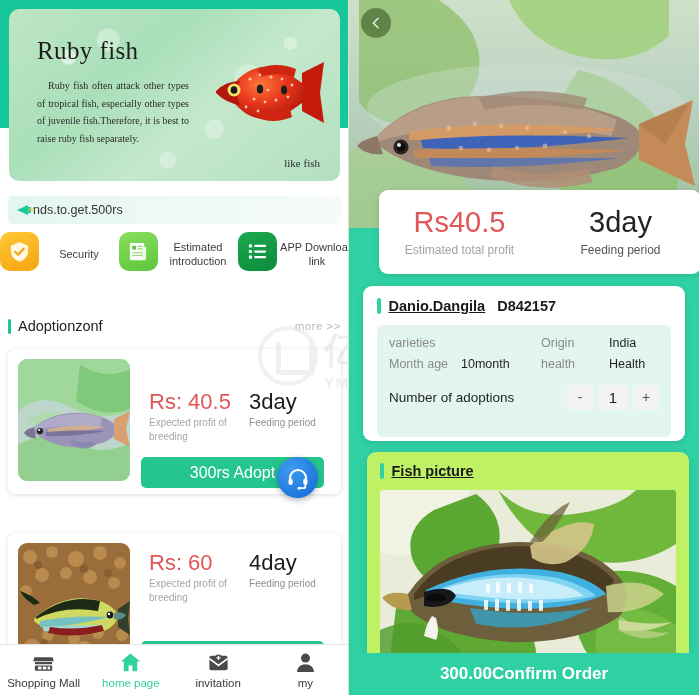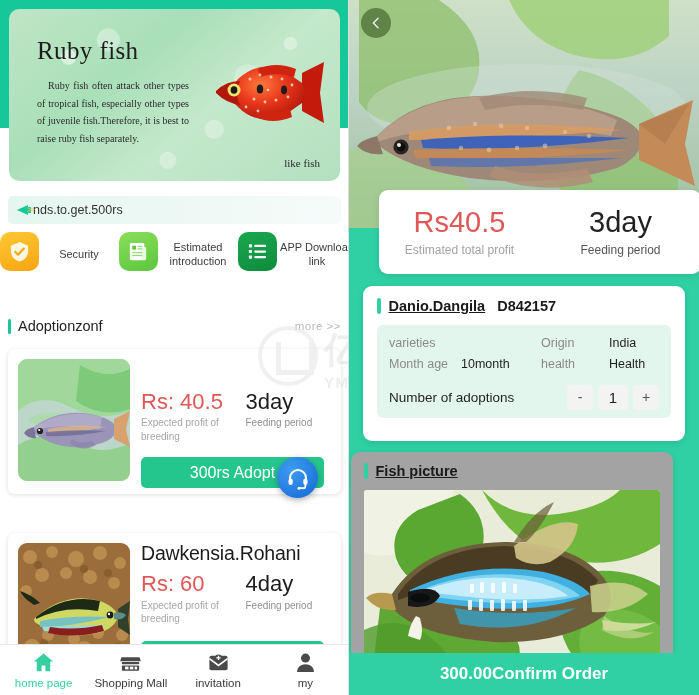--- a/index.html
+++ b/index.html
@@ -152,21 +152,21 @@
     overflow: hidden;
   }
   .card-right { position: relative; flex: 1; min-width: 0; }
   .card-name {
     font-size: 19.5px; color: #1c1c1c; white-space: nowrap;
     line-height: 1.1; letter-spacing: -.2px;
   }
   .card-name.blurred { filter: blur(2.1px); font-size: 11px; color:#5a5a5a; }
   .card-sub-blur { filter: blur(2.3px); font-size: 9px; color: #9bb5c9; margin-top: 4px; }
   .card-stats { display: flex; margin-top: 5px; }
-  .stat-a { width: 110px; }
+  .stat-a { width: 110px; margin-left: 8px; }
   .stat-b { width: 90px; }
   .price { font-size: 22px; color: #e05757; line-height: 1.05; }
   .days { font-size: 22px; color: #1c1c1c; line-height: 1.05; }
   .stat-cap { font-size: 10px; color: #a6a6a6; line-height: 1.35; margin-top: 3px; }
   .stat-cap.dark { color: #8f8f8f; }
   .adopt-btn {
     position: absolute; left: 0; bottom: -4px; width: 183px; height: 31px;
     background: #25c68d; border-radius: 5px;
     color: #fff; font-size: 16px;
     display: flex; align-items: center; justify-content: center;
@@ -227,21 +227,21 @@
     width: 322px; height: 155px;
     background: #fff; border-radius: 9px; padding: 12px 14px;
     box-shadow: 0 2px 7px rgba(0,0,0,.1);
   }
   .ic-head { display: flex; align-items: center; }
   .ic-bar { width: 3.5px; height: 16px; background: #2fd0a4; border-radius: 2px; }
   .ic-title { margin-left: 8px; font-size: 14.5px; color: #1a1a1a; font-weight: bold; text-decoration: underline; }
   .ic-id { margin-left: 12px; font-size: 14.5px; color: #1a1a1a; font-weight: bold; }
   .attr-box {
     margin-top: 11px; background: #e3f6ee; border-radius: 6px;
-    padding: 8px 12px 8px;
+    padding: 8px 12px 27px;
   }
   .attr-row { display: flex; align-items: center; font-size: 12.5px; line-height: 1.7; }
   .at-k { width: 72px; color: #8a8a8a; }
   .at-v { width: 80px; color: #1f1f1f; }
   .at-k2 { width: 68px; color: #8a8a8a; }
   .at-v2 { color: #1f1f1f; }
   .adopt-row {
     margin-top: 9px; display: flex; align-items: center;
     font-size: 13.5px; color: #1f1f1f;
   }
@@ -251,23 +251,23 @@
     display: flex; align-items: center; justify-content: center;
     font-size: 14px; color: #555;
   }
   .st-val {
     width: 30px; height: 25px; background: #f3f3f3; border-radius: 4px;
     display: flex; align-items: center; justify-content: center;
     font-size: 15px; color: #222;
   }
 
   .pic-card {
-    position: absolute; left: 2px; top: 452px;
+    position: absolute; left: 18px; top: 452px;
     width: 322px; height: 224px;
-    background: #a3a3a3; border-radius: 9px; padding: 11px 13px 0;
+    background: #bef264; border-radius: 9px; padding: 11px 13px 0;
     box-shadow: 0 2px 7px rgba(0,0,0,.1);
     overflow: hidden;
   }
   .pic-img {
     margin-top: 11px; width: 296px; height: 168px; border-radius: 3px;
     overflow: hidden;
   }
   .confirm-bar {
     position: absolute; left: 0; bottom: 0; width: 350px; height: 42px;
     background: #2fd0a4;
@@ -467,21 +467,20 @@
           <path d="M24 84 Q54 82 90 82 Q54 92 26 88 Z" fill="#9fd8d8"></path>
           <path d="M30 90 Q58 96 86 88 L84 82 Q56 88 32 84 Z" fill="#8a1e1e"></path>
           <path d="M16 62 Q4 54 2 48 Q14 52 22 60 Z" fill="#1d2a16"></path>
           <path d="M100 66 L112 58 L110 76 L112 92 L100 84 Z" fill="#31402a"></path>
           <circle cx="92" cy="72" r="3.4" fill="#1a1a1a"></circle>
           <circle cx="91" cy="71" r="1.2" fill="#fff"></circle>
           <path d="M96 70 Q104 68 108 72 Q104 78 96 76 Z" fill="#5f8b8b"></path>
         </svg>
       </div>
       <div class="card-right">
-        <div class="card-name">Dawkensia.Rohani</div>
         <div class="card-stats" style="margin-top:8px">
           <div class="stat-a">
             <div class="price">Rs: 60</div>
             <div class="stat-cap">Expected profit of breeding</div>
           </div>
           <div class="stat-b">
             <div class="days">4day</div>
             <div class="stat-cap dark">Feeding period</div>
           </div>
         </div>
@@ -493,36 +492,36 @@
       <svg width="24" height="24" viewBox="0 0 24 24">
         <path d="M4 14 v-2 a8 8 0 0 1 16 0 v2" stroke="#fff" stroke-width="2" fill="none" stroke-linecap="round"></path>
         <rect x="2.5" y="12.5" width="4.2" height="6.6" rx="2.1" fill="#fff"></rect>
         <rect x="17.3" y="12.5" width="4.2" height="6.6" rx="2.1" fill="#fff"></rect>
         <path d="M19.4 19.1 v1.1 a2 2 0 0 1 -2 2 h-3.2" stroke="#fff" stroke-width="1.7" fill="none" stroke-linecap="round"></path>
         <circle cx="13" cy="22.2" r="1.5" fill="#fff"></circle>
       </svg>
     </div>
 
     <div class="tabbar">
-      <div class="tab active">
-        <svg width="23" height="23" viewBox="0 0 24 24">
-          <path d="M12 2.6 L22 11 h-3 v10 h-5 v-6 h-4 v6 H5 V11 H2 Z" fill="#35cfa0"></path>
-        </svg>
-        <span class="tab-label">home page</span>
-      </div>
       <div class="tab">
         <svg width="23" height="23" viewBox="0 0 24 24">
           <path d="M2.5 6.5 h19 l1.3 4.2 H1.2 Z" fill="#4a4a4a"></path>
           <rect x="3" y="11.5" width="18" height="2.3" fill="#4a4a4a"></rect>
           <rect x="3" y="15" width="18" height="5.5" rx="1" fill="#4a4a4a"></rect>
           <rect x="6.3" y="16.3" width="3.6" height="2.9" fill="#fff"></rect>
           <rect x="11.3" y="16.3" width="3.6" height="2.9" fill="#fff"></rect>
           <rect x="16.3" y="16.3" width="2.6" height="2.9" fill="#fff"></rect>
         </svg>
         <span class="tab-label">Shopping Mall</span>
+      </div>
+      <div class="tab active">
+        <svg width="23" height="23" viewBox="0 0 24 24">
+          <path d="M12 2.6 L22 11 h-3 v10 h-5 v-6 h-4 v6 H5 V11 H2 Z" fill="#35cfa0"></path>
+        </svg>
+        <span class="tab-label">home page</span>
       </div>
       <div class="tab">
         <svg width="23" height="23" viewBox="0 0 24 24">
           <rect x="2.5" y="5" width="19" height="15" rx="2" fill="#4a4a4a"></rect>
           <path d="M2.5 8 L12 15 L21.5 8" stroke="#fff" stroke-width="1.8" fill="none"></path>
           <circle cx="12" cy="7.2" r="3.6" fill="#4a4a4a"></circle>
           <path d="M12 5 v4.4 M9.8 7.2 h4.4" stroke="#fff" stroke-width="1.4"></path>
         </svg>
         <span class="tab-label">invitation</span>
       </div>

